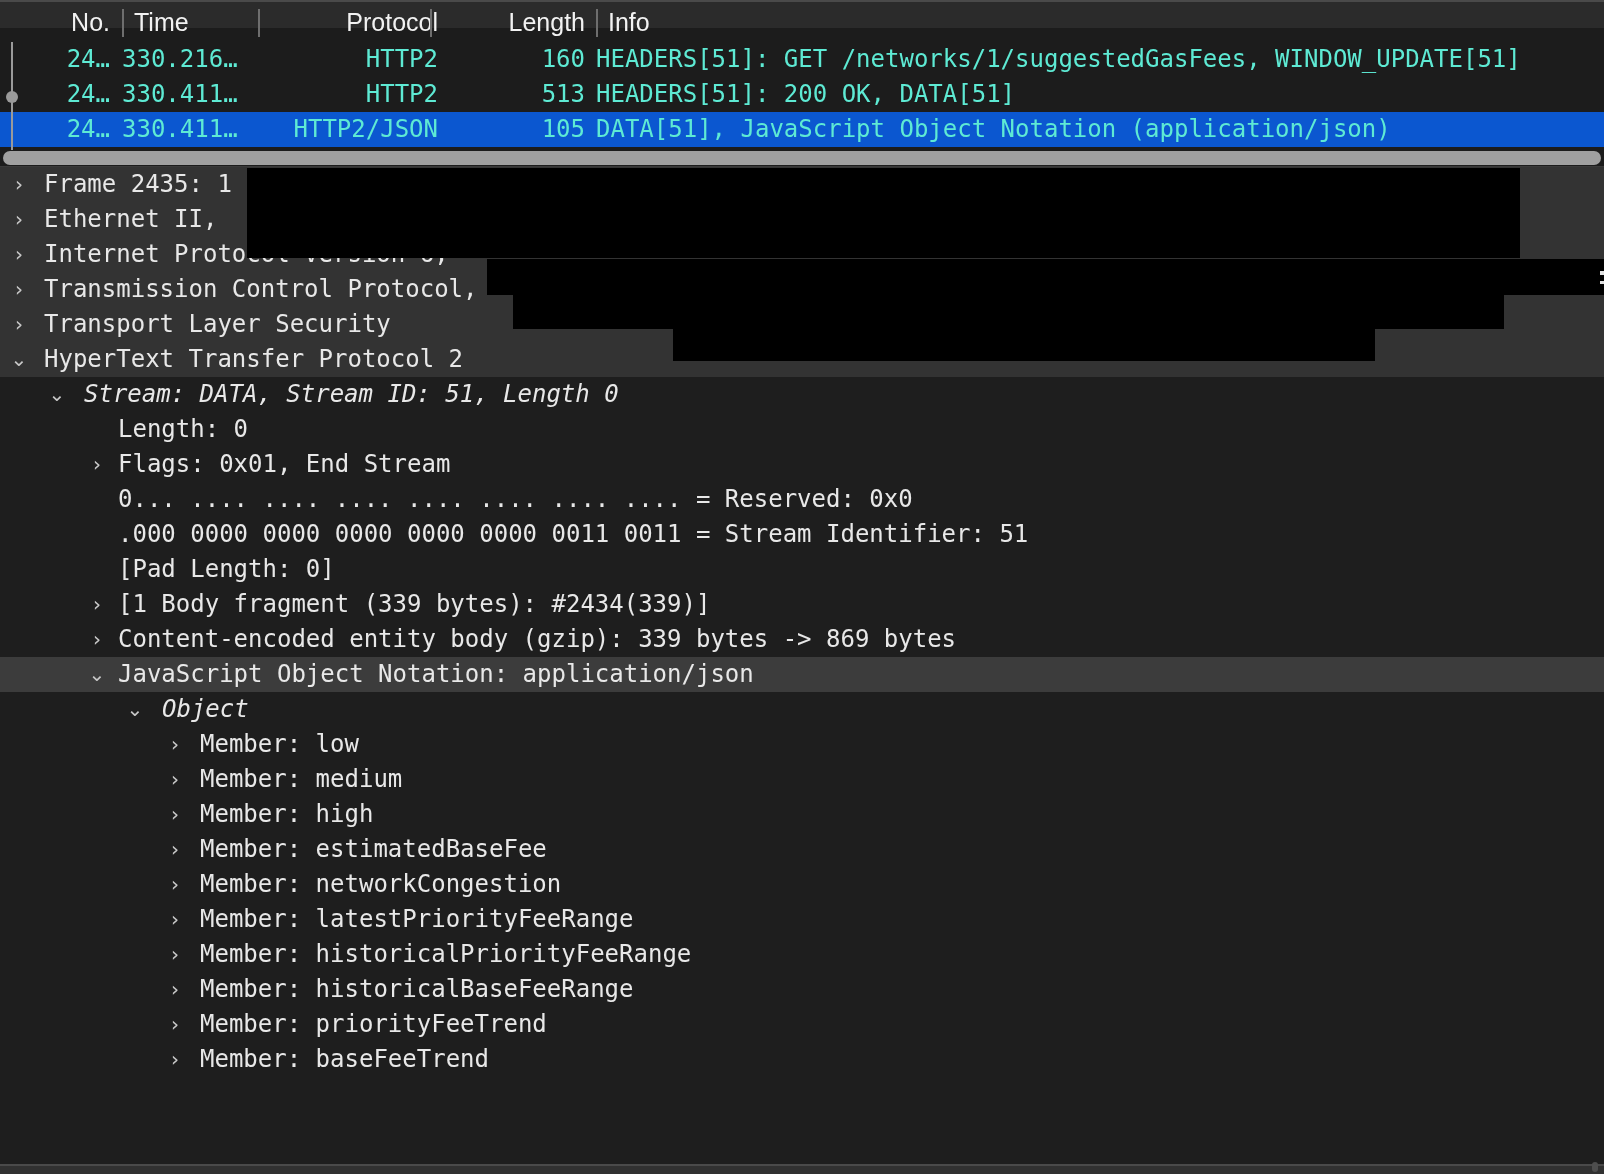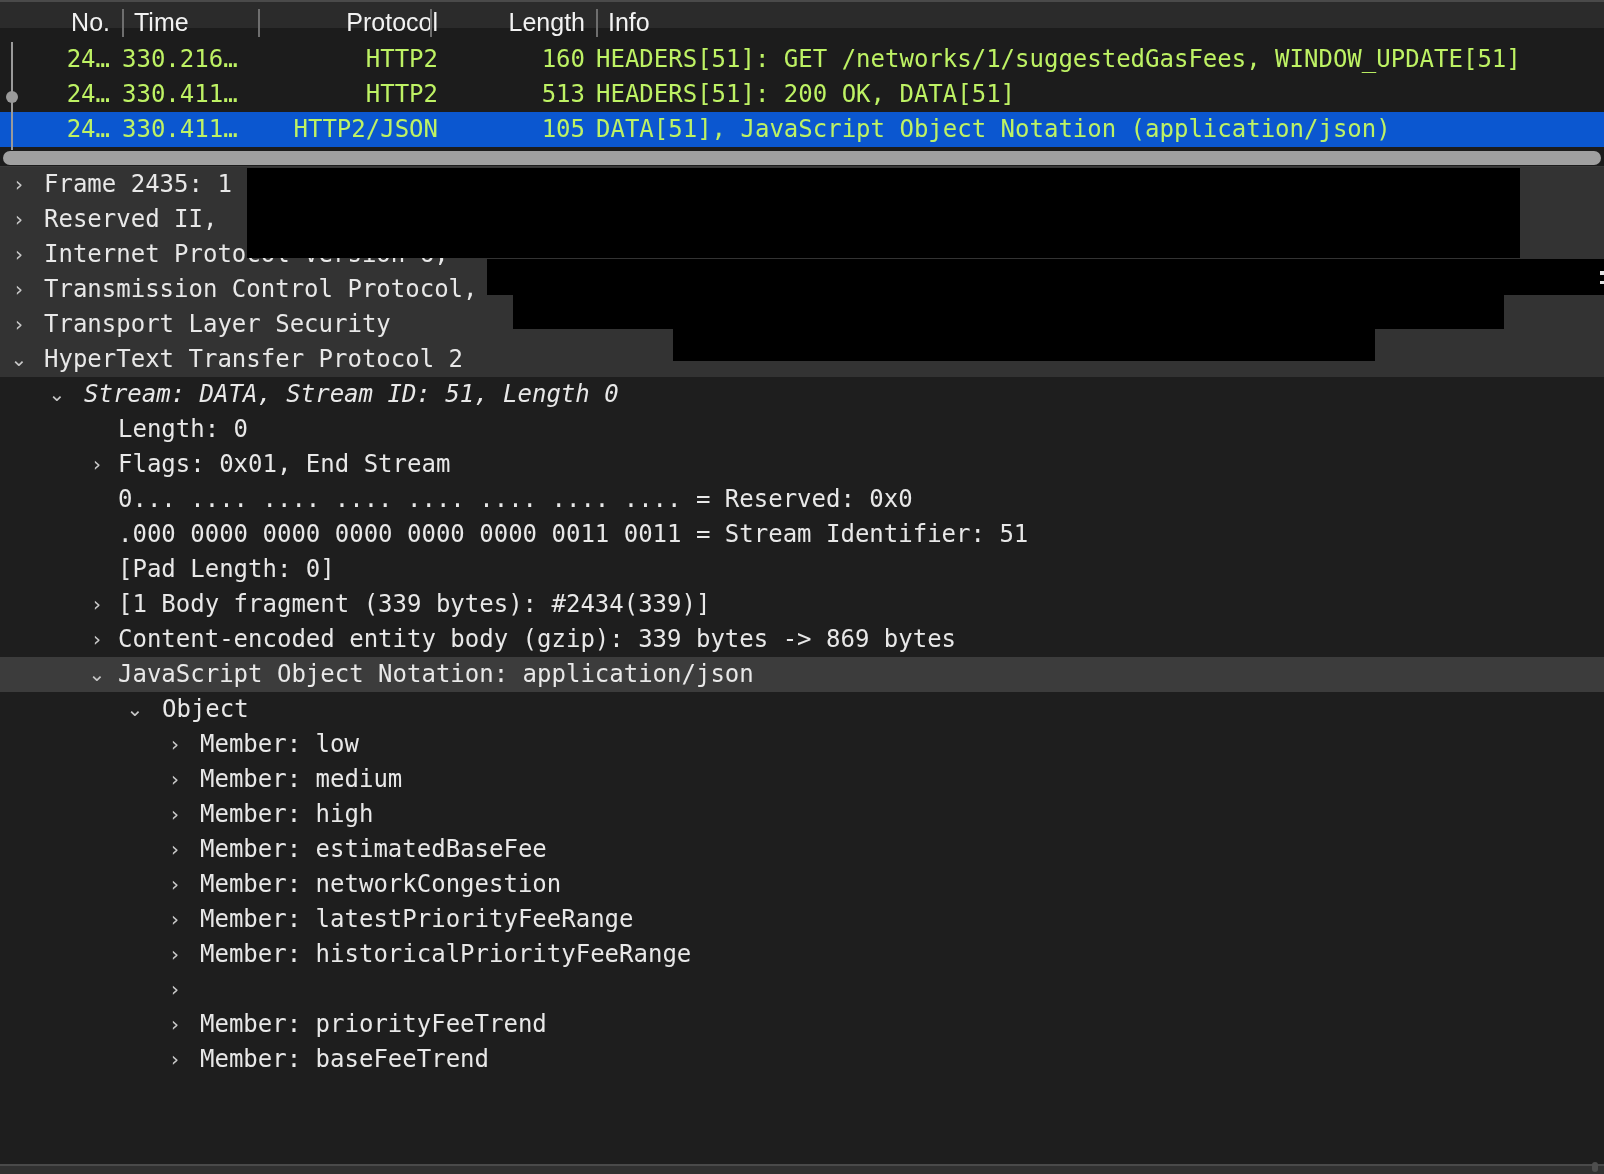--- a/index.html
+++ b/index.html
@@ -60,21 +60,21 @@
   }
   .pl-row {
     position: absolute;
     left: 0;
     width: 1604px;
     height: 35px;
     line-height: 35px;
     white-space: nowrap;
     font-family: "DejaVu Sans Mono", monospace;
     font-size: 24px;
-    color: #bef264;
+    color: #5eead4;
   }
   .pl-row.r0 { top: 0px; background: #1c1c1c; }
   .pl-row.r1 { top: 35px; background: #1c1c1c; }
   .pl-row.r2 { top: 70px; background: #0b57d0; }
   .pl-row .c {
     position: absolute;
     top: 0;
     overflow: hidden;
     text-overflow: clip;
   }
@@ -169,21 +169,21 @@
   }
 
   
   .lvl0 .twisty { left: 8px; }
   .lvl0 .dlabel { left: 44px; }
   .lvl1 .twisty { left: 46px; }
   .lvl1 .dlabel { left: 84px; font-style: italic; }
   .lvl2 .twisty { left: 86px; }
   .lvl2 .dlabel { left: 118px; }
   .lvl3 .twisty { left: 124px; }
-  .lvl3 .dlabel { left: 162px; }
+  .lvl3 .dlabel { left: 162px; font-style: italic; }
   .lvl4 .twisty { left: 164px; }
   .lvl4 .dlabel { left: 200px; }
 
   
   .redact {
     position: absolute;
     background: #000000;
     z-index: 20;
   }
   .artifact {
@@ -272,21 +272,21 @@
 </div>
 
 <div class="detail-pane">
   <div class="dtree" id="dtree">
       <div class="drow lvl0 proto-row">
         <span class="twisty">›</span>
         <span class="dlabel">Frame 2435: 1</span>
       </div>
       <div class="drow lvl0 proto-row">
         <span class="twisty">›</span>
-        <span class="dlabel">Reserved II,</span>
+        <span class="dlabel">Ethernet II,</span>
       </div>
       <div class="drow lvl0 proto-row">
         <span class="twisty">›</span>
         <span class="dlabel">Internet Protocol Version 6,</span>
       </div>
       <div class="drow lvl0 proto-row">
         <span class="twisty">›</span>
         <span class="dlabel">Transmission Control Protocol,</span>
       </div>
       <div class="drow lvl0 proto-row">
@@ -356,20 +356,21 @@
       <div class="drow lvl4">
         <span class="twisty">›</span>
         <span class="dlabel">Member: latestPriorityFeeRange</span>
       </div>
       <div class="drow lvl4">
         <span class="twisty">›</span>
         <span class="dlabel">Member: historicalPriorityFeeRange</span>
       </div>
       <div class="drow lvl4">
         <span class="twisty">›</span>
+        <span class="dlabel">Member: historicalBaseFeeRange</span>
       </div>
       <div class="drow lvl4">
         <span class="twisty">›</span>
         <span class="dlabel">Member: priorityFeeTrend</span>
       </div>
       <div class="drow lvl4">
         <span class="twisty">›</span>
         <span class="dlabel">Member: baseFeeTrend</span>
       </div>
     </div>

